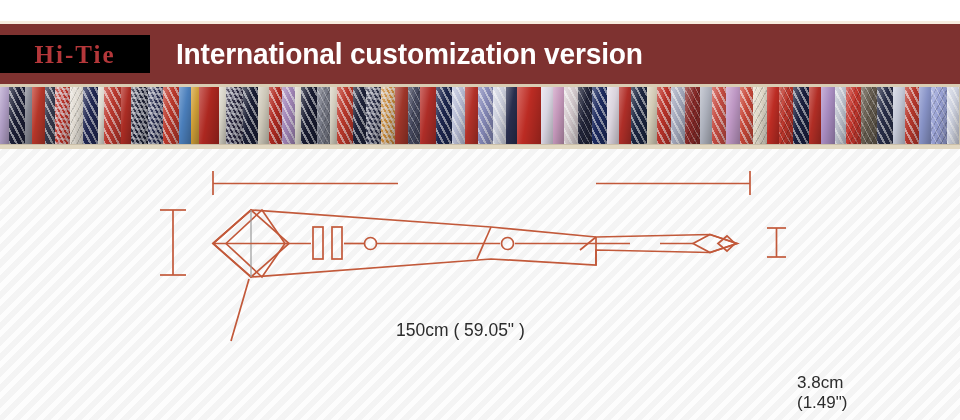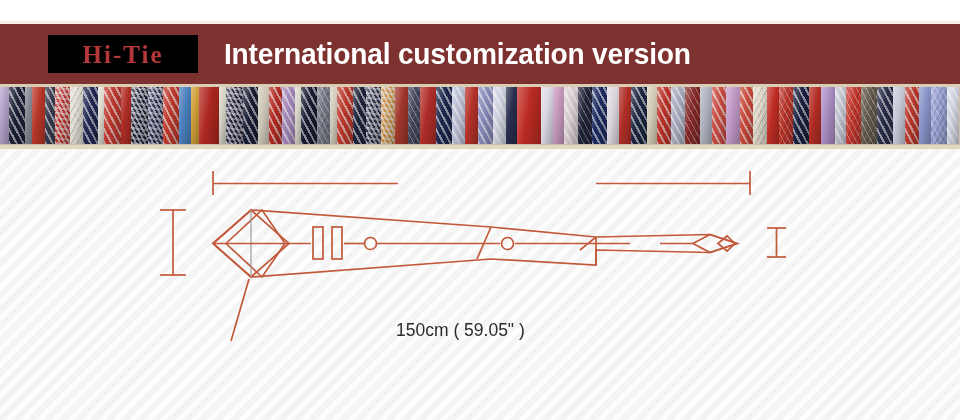--- a/index.html
+++ b/index.html
@@ -34,21 +34,20 @@
   .header-banner {
     position: absolute;
     left: 0; top: 24px;
     width: 960px; height: 60px;
     background: #7e3230;
     display: flex;
     align-items: center;
     overflow: hidden;
   }
   .logo-box {
-    margin-left: 48px;
     background: #000000;
     width: 150px;
     height: 38px;
     display: flex;
     align-items: center;
     justify-content: center;
     flex: none;
   }
   .logo-text {
     font-family: "Liberation Serif", serif;
@@ -485,16 +484,20 @@
         <g>
           <line x1="249" y1="130" x2="231" y2="192"></line>
         </g>
 
       </g>
     </svg>
 
     <div class="dim-label" id="label-length">150cm ( 59.05" )</div>
 
 
+    <div class="dim-label" id="label-narrow">
+      <div>3.8cm</div>
+      <div>(1.49")</div>
+    </div>
 
   </div>
 
 </div>
 
 </body></html>

